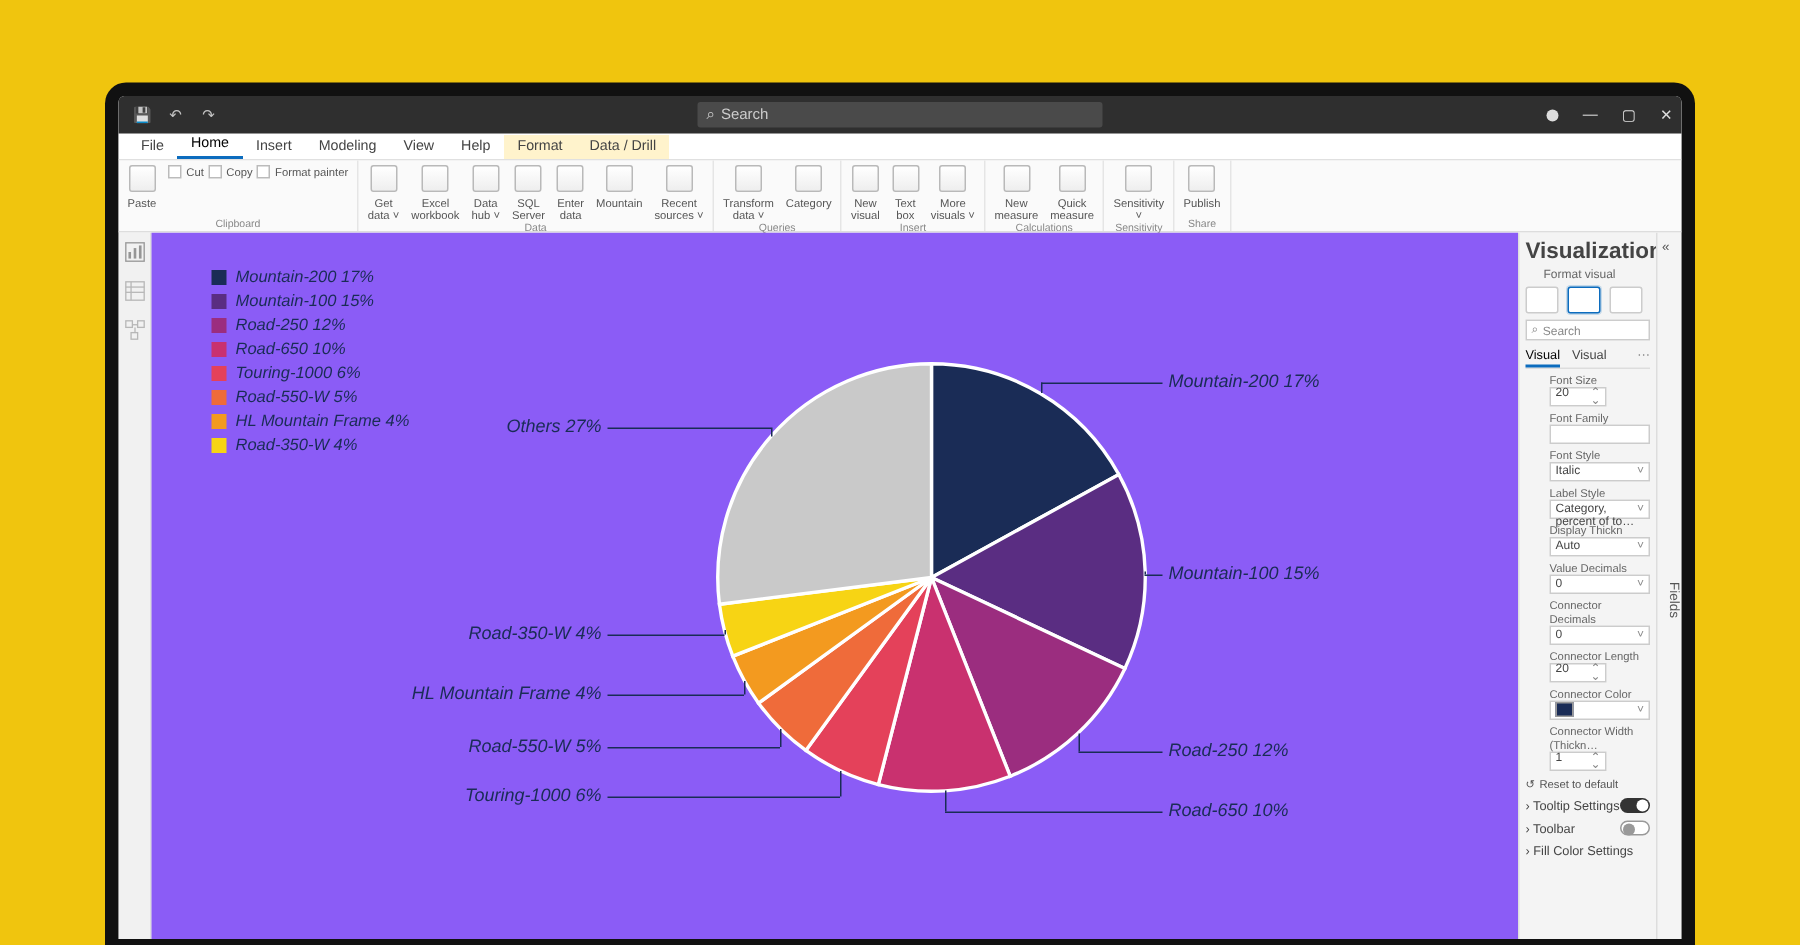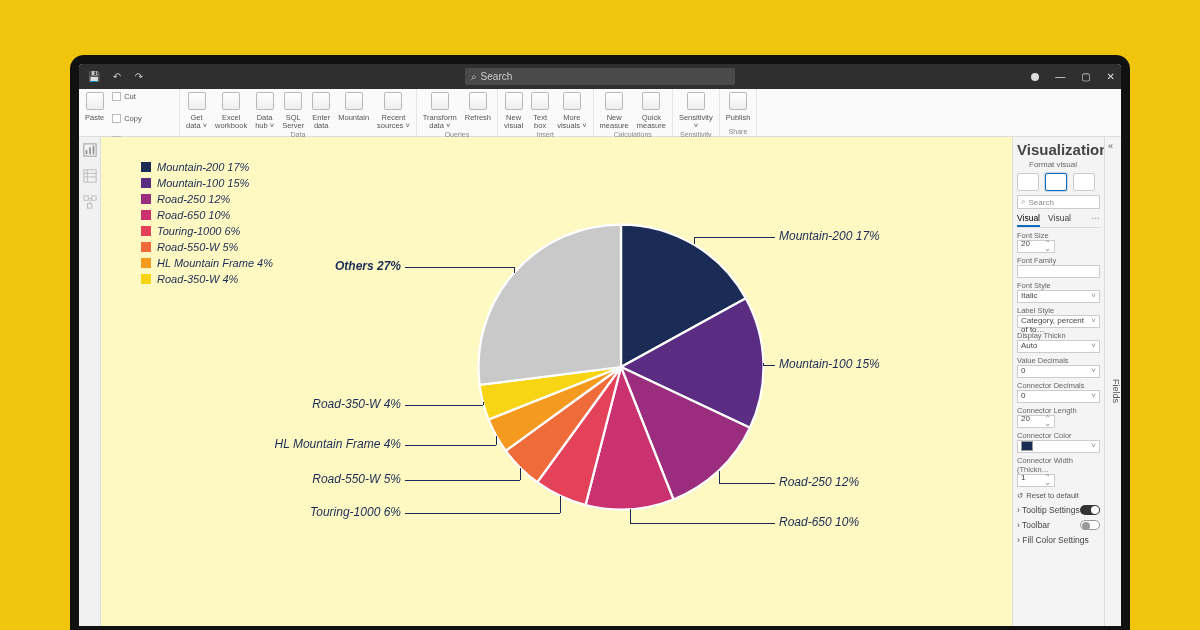--- a/index.html
+++ b/index.html
@@ -24,29 +24,29 @@
   .mtab.active { border-bottom: 2px solid #0c6cbe; color: #000; }
   .mtab.ctx    { background: #fff3cc; }
 
   
   .ribbon { background: #fafafa; height: 48px; border-bottom: 1px solid #ddd; display: flex; font-size: 8px; color: #555; }
   .rgroup { border-right: 1px solid #e5e5e5; padding: 3px 6px 1px; display: flex; flex-direction: column; justify-content: space-between; }
   .rrow   { display: flex; gap: 8px; align-items: flex-start; }
   .rbtn   { display: flex; flex-direction: column; align-items: center; gap: 4px; font-size: 7.5px; line-height: 1.05; text-align: center; }
   .ricon  { width: 18px; height: 18px; border: 1px solid #b9b9b9; border-radius: 2px; background: linear-gradient(#fff,#eee); }
   .rlabel { font-size: 7px; color: #888; text-align: center; padding-top: 1px; }
-  .smallstack { display:flex; flex-direction:column; font-size:7.5px; gap:13px; }
+  .smallstack { display:flex; flex-direction:row; font-size:7.5px; gap:3px; }
   .smallstack span{ display:flex; align-items:center; gap:3px;}
   .mini{width:9px;height:9px;border:1px solid #bbb;background:#fff;}
 
   
   .workspace { flex: 1; display: flex; overflow: hidden; }
   .leftrail  { width: 22px; background: #f1f1f1; border-right: 1px solid #ddd; display: flex; flex-direction: column; align-items: center; padding-top: 6px; gap: 12px; }
   .lricn { width: 14px; height: 14px; opacity: .65; }
-  .canvas { flex: 1; background: #fef9c3; position: relative; overflow: hidden; }
+  .canvas { flex: 1; background: #8b5cf6; position: relative; overflow: hidden; }
 
   .legend { position: absolute; left: 40px; top: 24px; font-size: 11px; font-style: italic; color: #1a2c56; }
   .legend-item { display: flex; align-items: center; gap: 6px; margin-bottom: 4px; }
   .sw { width: 10px; height: 10px; }
 
   .piewrap { position: absolute; left: 330px; top: 70px; width: 380px; height: 340px; }
   #pie { width: 300px; height: 300px; position:absolute; left:40px; top:10px;}
   .callout { position: absolute; font-size: 12px; font-style: italic; color: #1a2c56; white-space: nowrap; }
   .lead { position:absolute; background:#1a2c56; height:1px; }
   .leadv{ position:absolute; background:#1a2c56; width:1px; }
@@ -55,21 +55,21 @@
   .vispane  { width: 92px; background: #f4f4f4; border-left: 1px solid #ddd; font-size: 8px; color: #444; padding: 4px 4px; overflow:hidden;}
   .vispane h4{ font-size:15px; font-weight:600; display:flex; justify-content:space-between; align-items:center;}
   .vispane .sub{font-size:8px; margin:2px 12px 4px; color:#666;}
   .fmticons{display:flex; gap:6px; margin-bottom:4px;}
   .fmticons div{width:22px;height:18px;border:1px solid #ccc; background:#fff; border-radius:2px;}
   .fmticons div.sel{border-color:#0c6cbe; box-shadow:0 0 0 1px #0c6cbe33;}
   .vissearch{border:1px solid #ccc;background:#fff;height:14px;font-size:8px;padding:1px 3px;display:flex;align-items:center;gap:3px;color:#888;margin-bottom:4px;}
   .vistabs{display:flex;gap:8px;font-size:8.5px;border-bottom:1px solid #ddd;margin-bottom:3px;}
   .vistabs span{padding-bottom:2px;}
   .vistabs .on{border-bottom:2px solid #0c6cbe;color:#000;}
-  .prop{margin-bottom:3px;}
+  .prop{margin-bottom:3px;margin-left:16px;}
   .plabel{font-size:7.5px;color:#666;}
   .pinput{border:1px solid #ccc;background:#fff;height:13px;font-size:8px;padding:0 3px;display:flex;justify-content:space-between;}
   .pinput.small{width:38px;}
   .chev{color:#888;font-size:8px;}
   .colorchip{width:12px;height:10px;background:#1a2c56;border:1px solid #999;}
   .reset{font-size:7.5px;color:#555;margin-top:4px;display:flex;align-items:center;gap:3px;}
   .trow{display:flex;justify-content:space-between;align-items:center;font-size:8.5px;margin-top:5px;}
   .toggle{width:20px;height:10px;border-radius:5px;background:#333;position:relative;}
   .toggle::after{content:"";position:absolute;right:1px;top:1px;width:8px;height:8px;background:#fff;border-radius:50%;}
   .toggle.off{background:#fff;border:1px solid #999;}
@@ -96,20 +96,30 @@
         <span>Search</span>
       </div>
       <div class="tb-right">
         <span class="dot"></span>
         <span>—</span>
         <span>▢</span>
         <span>✕</span>
       </div>
     </div>
 
+    <div class="menutabs" id="menutabs">
+        <span class="mtab">File</span>
+        <span class="mtab active">Home</span>
+        <span class="mtab">Insert</span>
+        <span class="mtab">Modeling</span>
+        <span class="mtab">View</span>
+        <span class="mtab">Help</span>
+        <span class="mtab ctx">Format</span>
+        <span class="mtab ctx">Data / Drill</span>
+      </div>
 
     <div class="ribbon" id="ribbon">
         <div class="rgroup">
           <div class="rrow">
             <div class="rbtn">
               <div class="ricon"></div>
               <div>Paste</div>
             </div>
             <div class="smallstack">
               <span><span class="mini"></span>Cut</span>
@@ -153,21 +163,21 @@
           <div class="rlabel">Data</div>
         </div>
         <div class="rgroup">
           <div class="rrow">
             <div class="rbtn">
               <div class="ricon"></div>
               <div>Transform<br>data ˅</div>
             </div>
             <div class="rbtn">
               <div class="ricon"></div>
-              <div>Refresh</div>
+              <div>Category</div>
             </div>
           </div>
           <div class="rlabel">Queries</div>
         </div>
         <div class="rgroup">
           <div class="rrow">
             <div class="rbtn">
               <div class="ricon"></div>
               <div>New<br>visual</div>
             </div>
@@ -302,21 +312,21 @@
             <div class="leadv" style="left: 129.326px; top: 288.938px; height: 17.0621px;"></div>
             <div class="callout" style="right: 410px; text-align: right; top: 265px;">Road-550-W 5%</div>
             <div class="lead" style="left: -26px; top: 273px; width: 115.237px;"></div>
             <div class="leadv" style="left: 89.2373px; top: 260.763px; height: 12.2373px;"></div>
             <div class="callout" style="right: 410px; text-align: right; top: 230px;">HL Mountain Frame 4%</div>
             <div class="lead" style="left: -26px; top: 238px; width: 91.1263px;"></div>
             <div class="leadv" style="left: 65.1263px; top: 228.65px; height: 9.3501px;"></div>
             <div class="callout" style="right: 410px; text-align: right; top: 190px;">Road-350-W 4%</div>
             <div class="lead" style="left: -26px; top: 198px; width: 77.9769px;"></div>
             <div class="leadv" style="left: 51.9769px; top: 195.438px; height: 2.56169px;"></div>
-            <div class="callout" style="right: 410px; text-align: right; top: 52px; font-weight: bold;">Others 27%</div>
+            <div class="callout" style="right: 410px; text-align: right; top: 52px;">Others 27%</div>
             <div class="lead" style="left: -26px; top: 60px; width: 109.109px;"></div>
             <div class="leadv" style="left: 83.1092px; top: 60px; height: 5.76306px;"></div>
           </div>
       </div>
 
       <div class="vispane">
         <h4>
           <span>Visualizations</span>
           <span>»</span>
         </h4>

